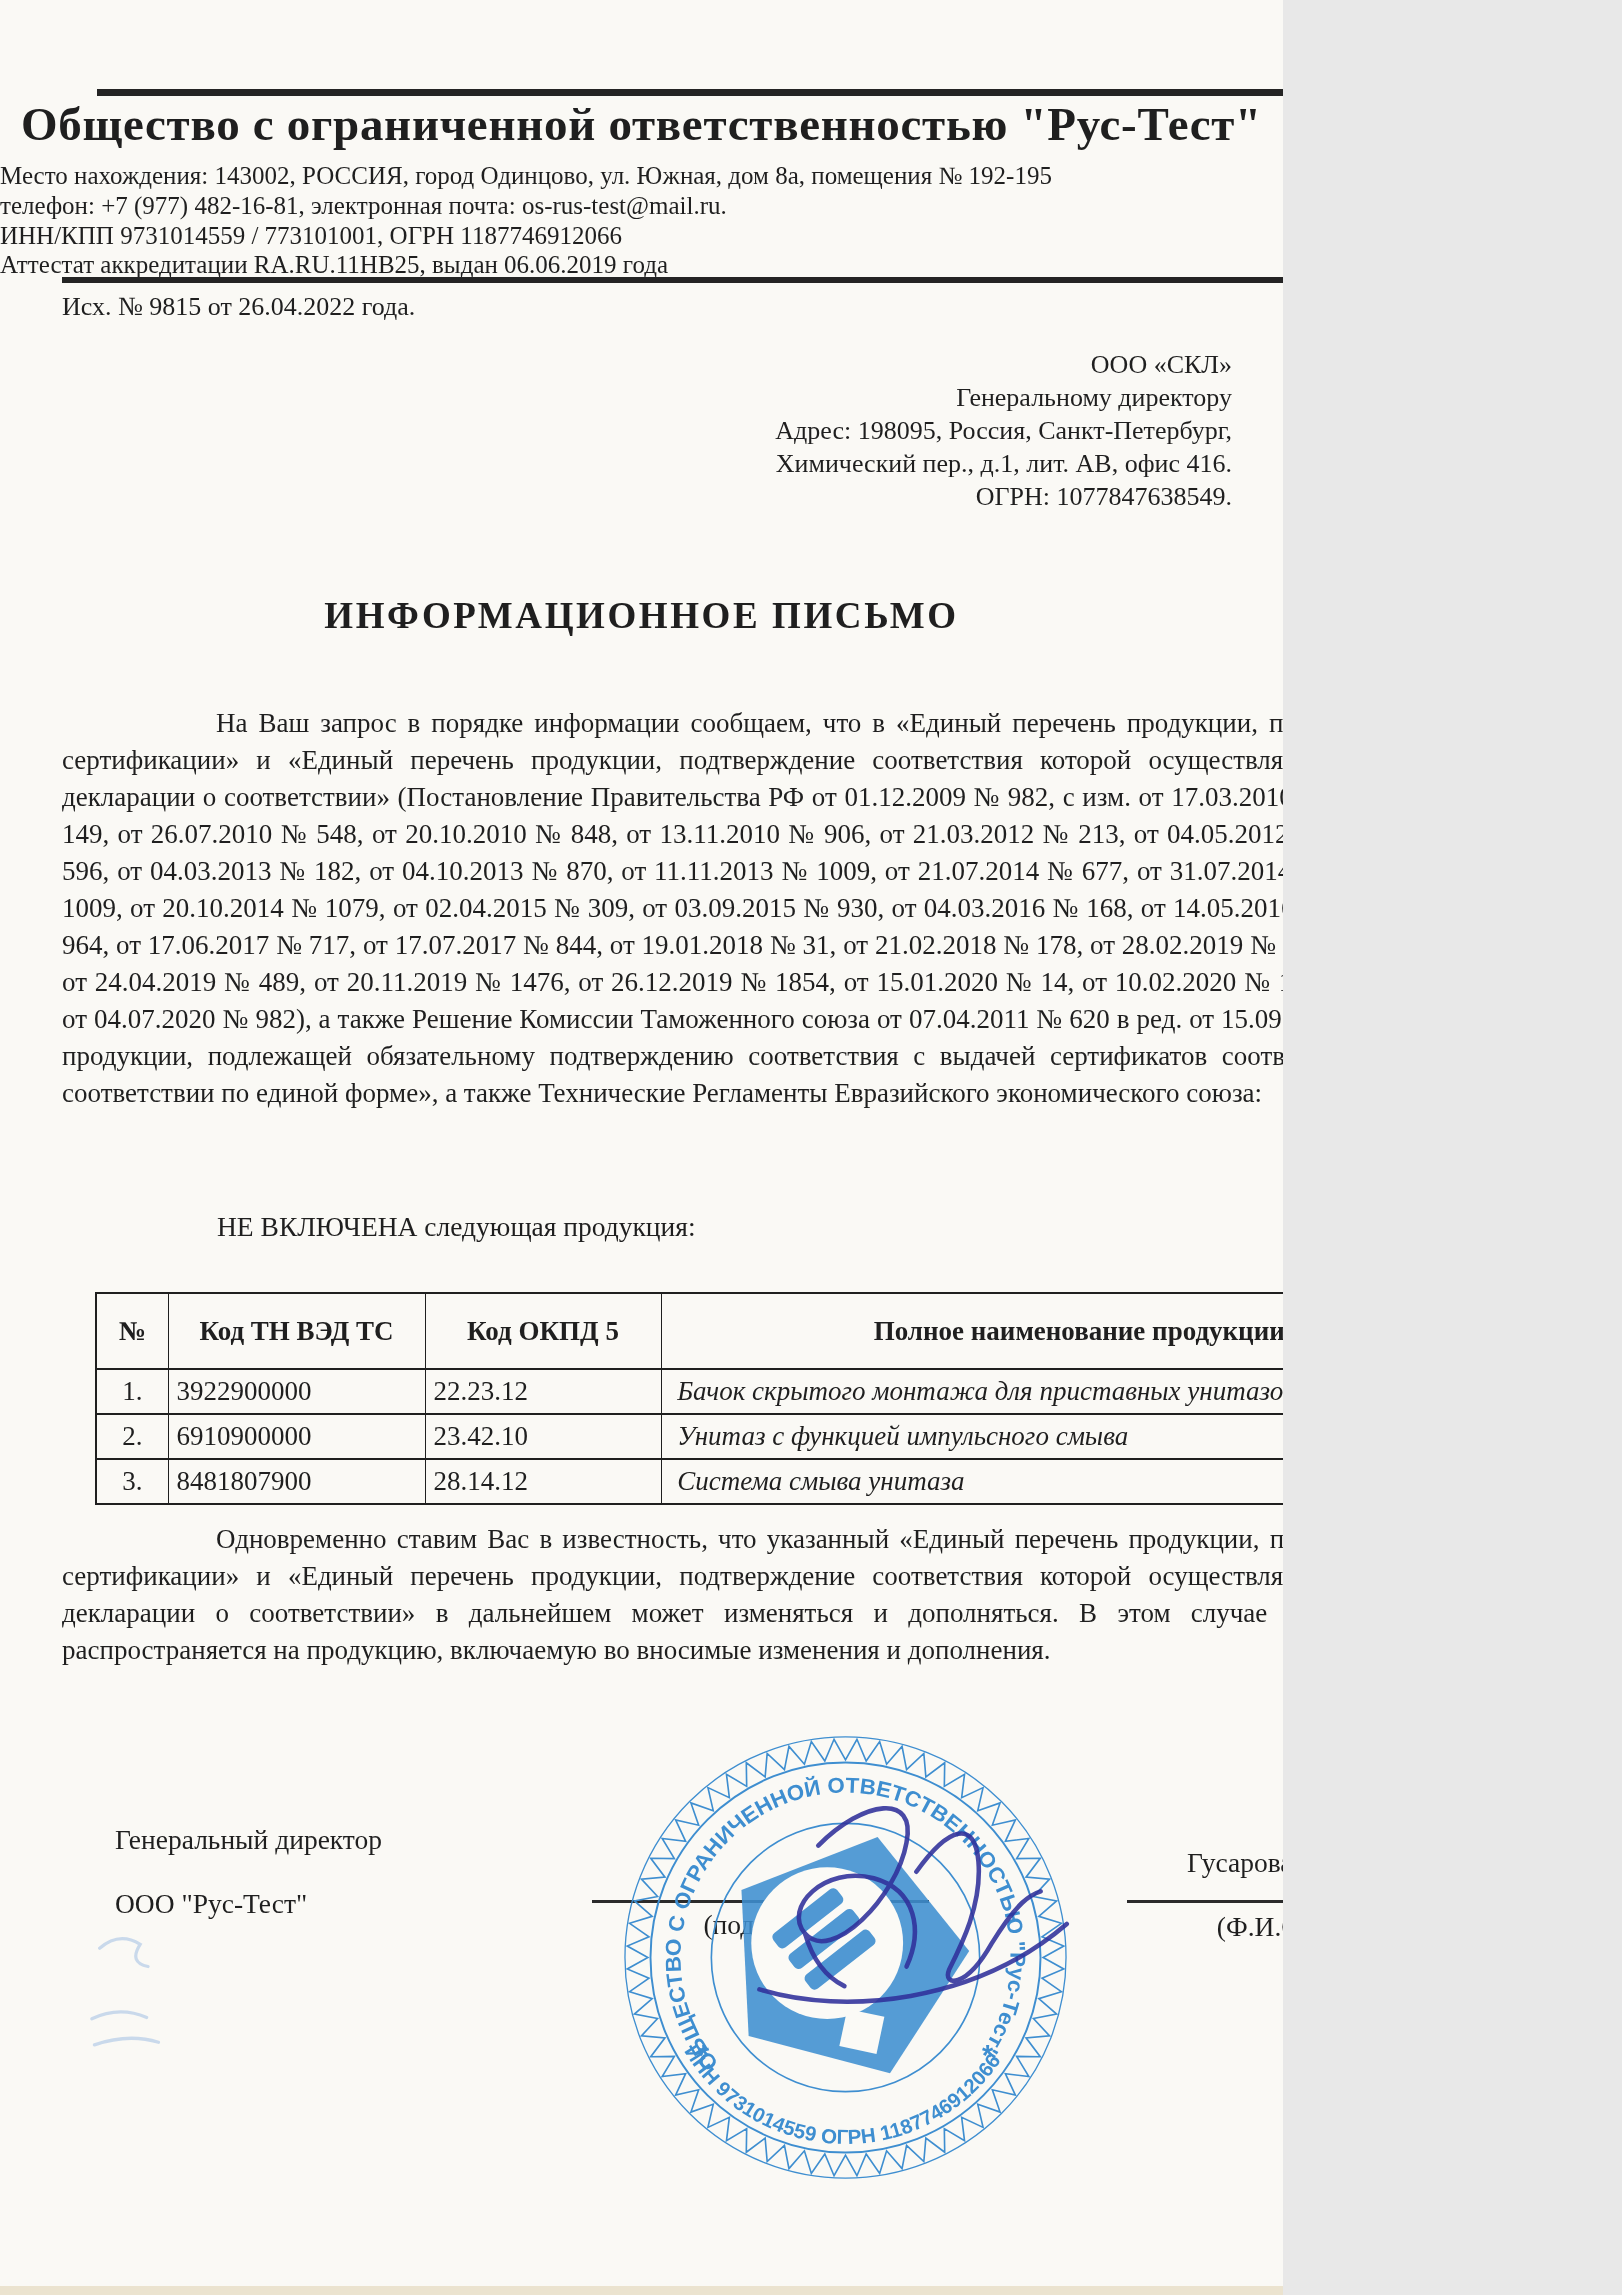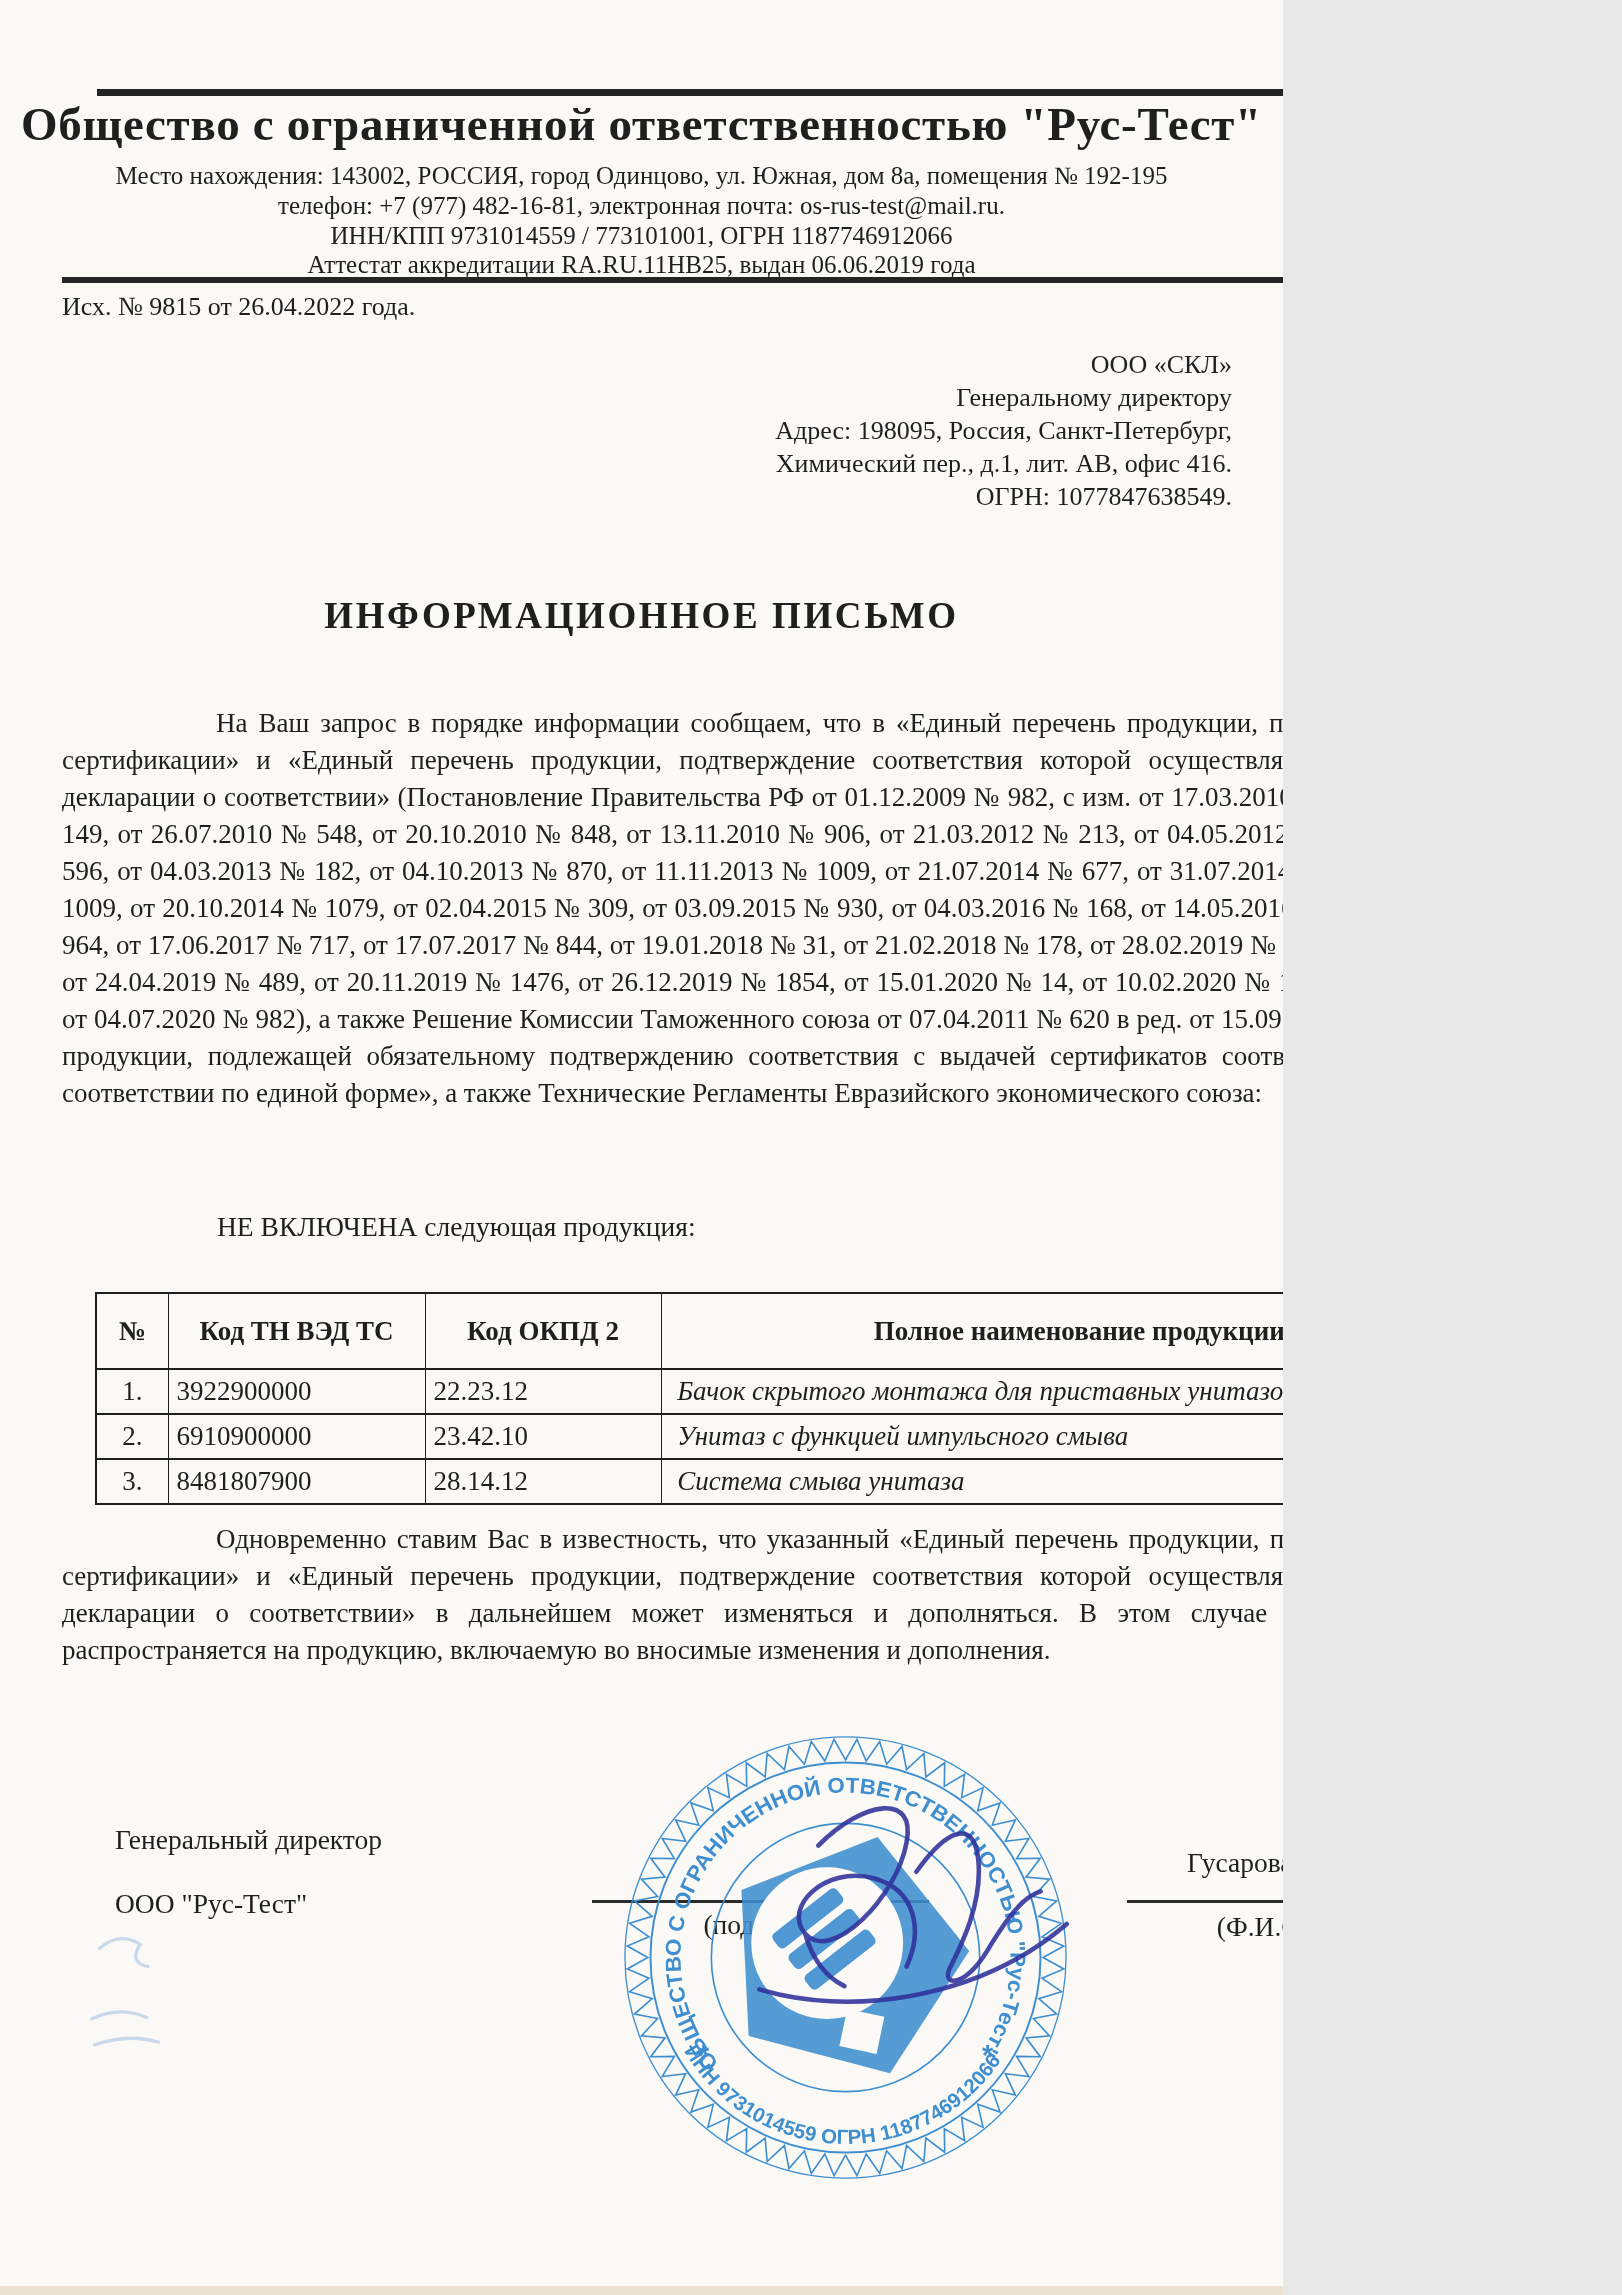--- a/index.html
+++ b/index.html
@@ -11,21 +11,21 @@
     color:#1f1f1f; overflow:hidden;
   }
   .rule { position:absolute; background:#242424; }
   .rule-top  { left:97px; top:89px; width:1468px; height:6.5px; }
   .rule-mid  { left:62px;  top:277px; width:1514px; height:5.9px;  }
 
   .company-title {
     position:absolute; left:0; right:0; top:97px; margin:0;
     text-align:center; font-size:47px; font-weight:bold; letter-spacing:0.7px;
   }
-  .lh-line { position:absolute; left:0; right:0; text-align:center; font-size:25px; line-height:29px; }
+  .lh-line { position:absolute; left:0; right:0; text-align:left; font-size:25px; line-height:29px; }
   .lh1 { top:161px; } .lh2 { top:191px; } .lh3 { top:221px; } .lh4 { top:250px; }
 
   .ref-line { position:absolute; left:62px; top:292px; font-size:26px; }
 
   .addressee {
     position:absolute; right:51px; top:348px;
     text-align:right; font-size:26px; line-height:33px;
   }
 
   .letter-title {
@@ -109,21 +109,21 @@
     <colgroup>
       <col style="width:72px">
         <col style="width:257px">
         <col style="width:236px">
         <col>
     </colgroup>
     <thead>
       <tr>
         <th>№</th>
         <th>Код ТН ВЭД ТС</th>
-        <th>Код ОКПД 2</th>
+        <th>Код ОКПД 5</th>
         <th>Полное наименование продукции</th>
       </tr>
     </thead>
     <tbody>
       <tr>
         <td class="c0">1.</td>
         <td class="c1">3922900000</td>
         <td class="c2">22.23.12</td>
         <td class="c3">Бачок скрытого монтажа для приставных унитазов</td>
       </tr>

